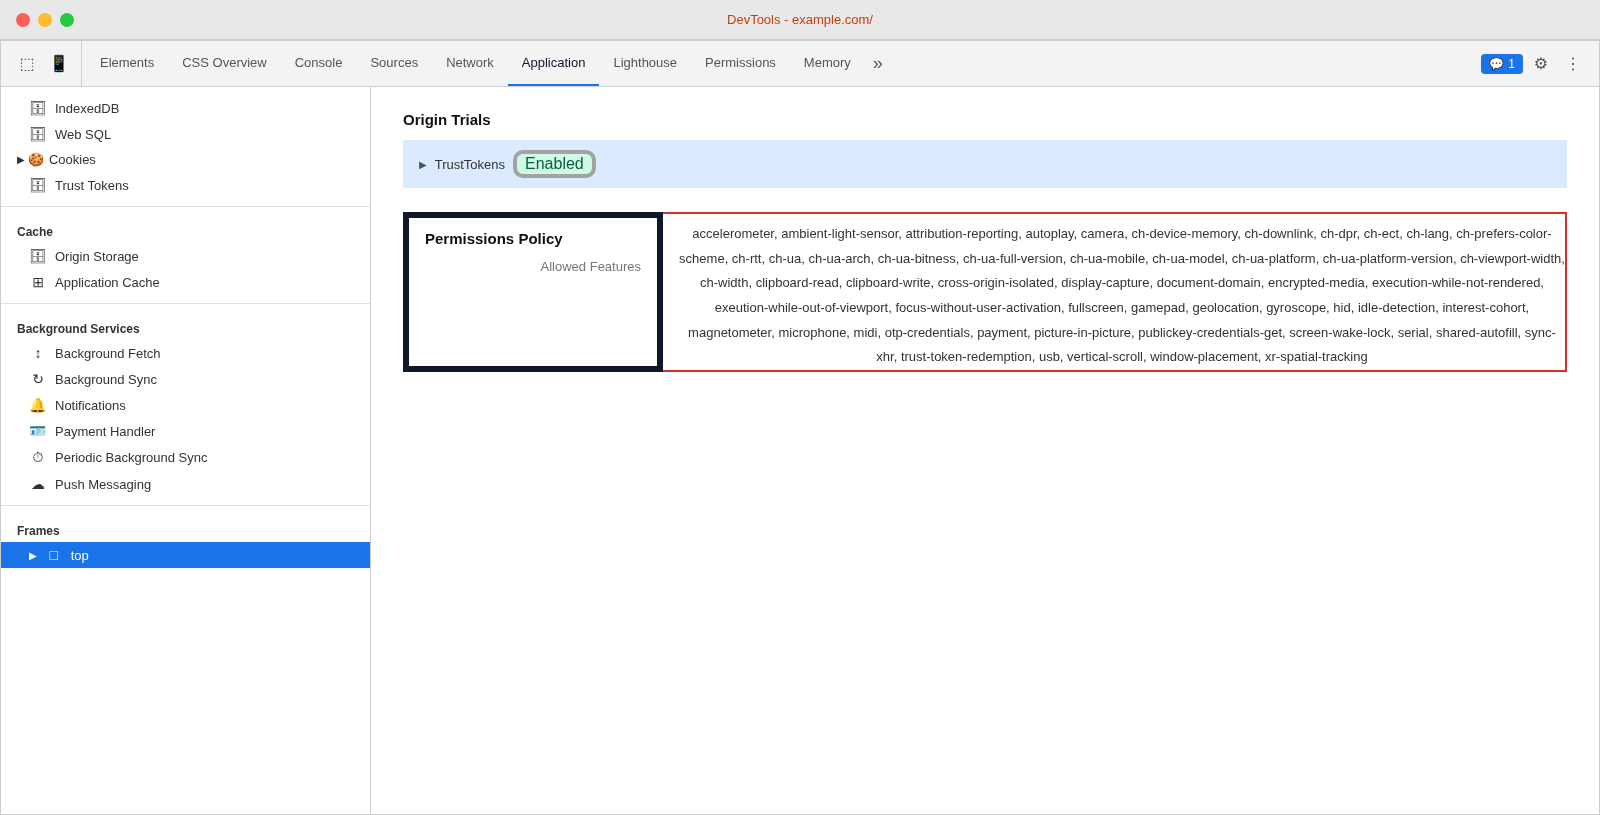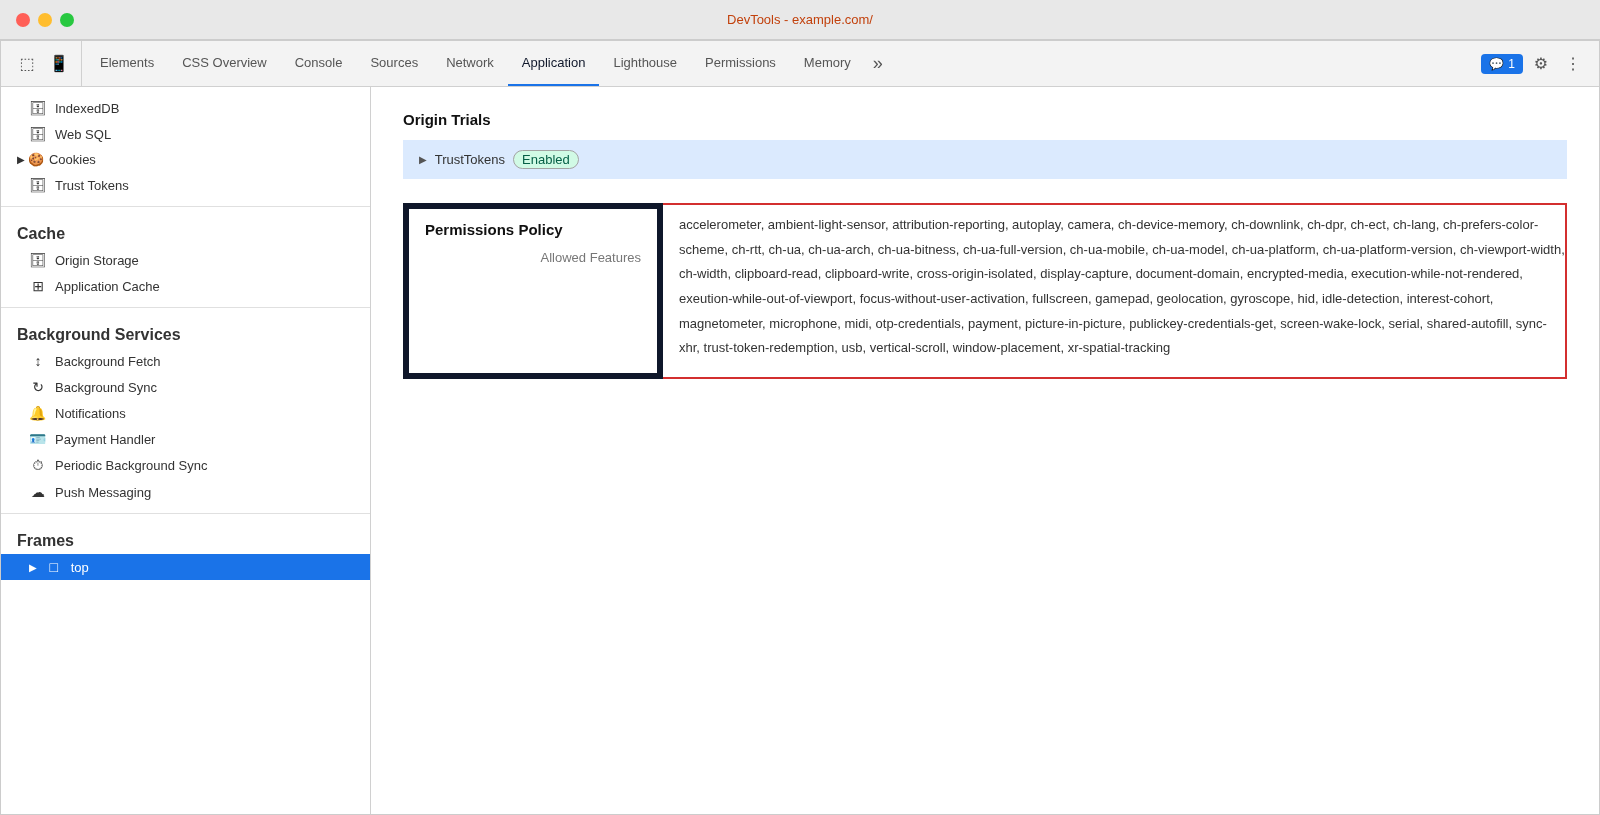--- a/index.html
+++ b/index.html
@@ -134,21 +134,21 @@
     
     .sidebar {
       width: 370px;
       flex-shrink: 0;
       border-right: 1px solid #d0d0d0;
       background: #fff;
       overflow-y: auto;
       padding: 8px 0;
     }
     .sidebar-section-label {
-      font-size: 16px;
+      font-size: 12px;
       font-weight: 600;
       color: #333;
       padding: 10px 16px 4px 16px;
     }
     .sidebar-item {
       display: flex;
       align-items: center;
       padding: 5px 16px 5px 28px;
       font-size: 13px;
       color: #333;
@@ -207,23 +207,23 @@
       margin-bottom: 24px;
       cursor: pointer;
     }
     .trust-tokens-label {
       font-size: 13px;
       color: #333;
     }
     .enabled-badge {
       background: #d1fae5;
       color: #065f46;
-      border: 1px solid #a3a3a3;
+      border: 4px solid #a3a3a3;
       border-radius: 10px;
-      font-size: 13px;
+      font-size: 16px;
       padding: 1px 8px;
       font-weight: 500;
     }
     .chevron-right { font-size: 10px; color: #555; }
 
     
     .permissions-section {
       margin-bottom: 16px;
     }
     .permissions-grid {
@@ -246,24 +246,25 @@
     }
     .permissions-label {
       font-size: 13px;
       color: #777;
       text-align: right;
       padding-top: 4px;
     }
     .permissions-value {
       font-size: 13px;
       color: #333;
-      padding: 8px 0 16px 16px;
+      padding: 8px 0 0 16px;
       line-height: 1.8;
       border: 2px solid #d32f2f;
       border-left: none;
+      text-align: center;
     }
     .permissions-features-text {
       font-size: 13px;
       line-height: 1.9;
       color: #333;
     }
   </style>
 </head>
 <body>
 

